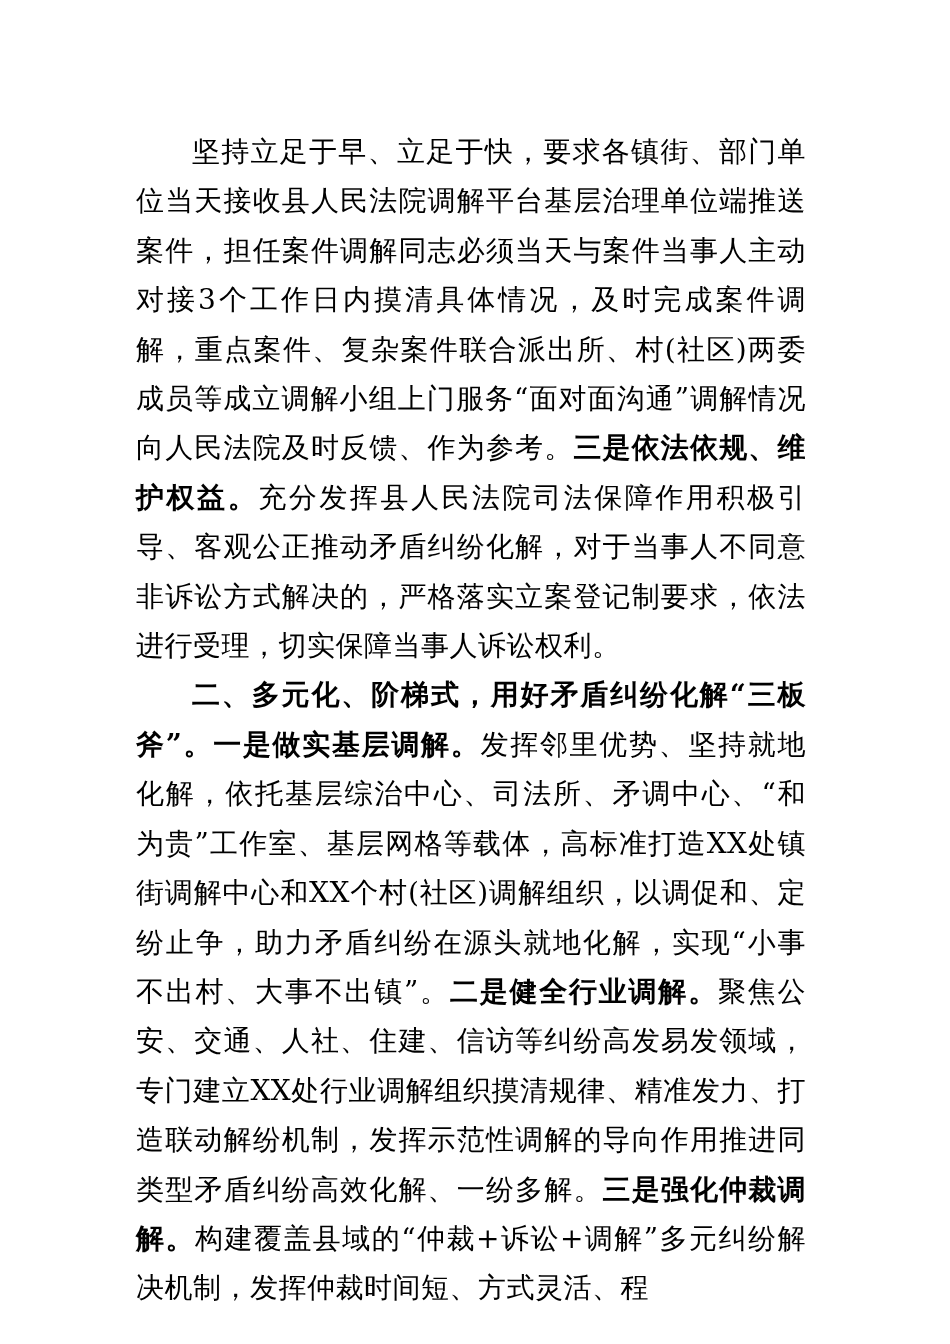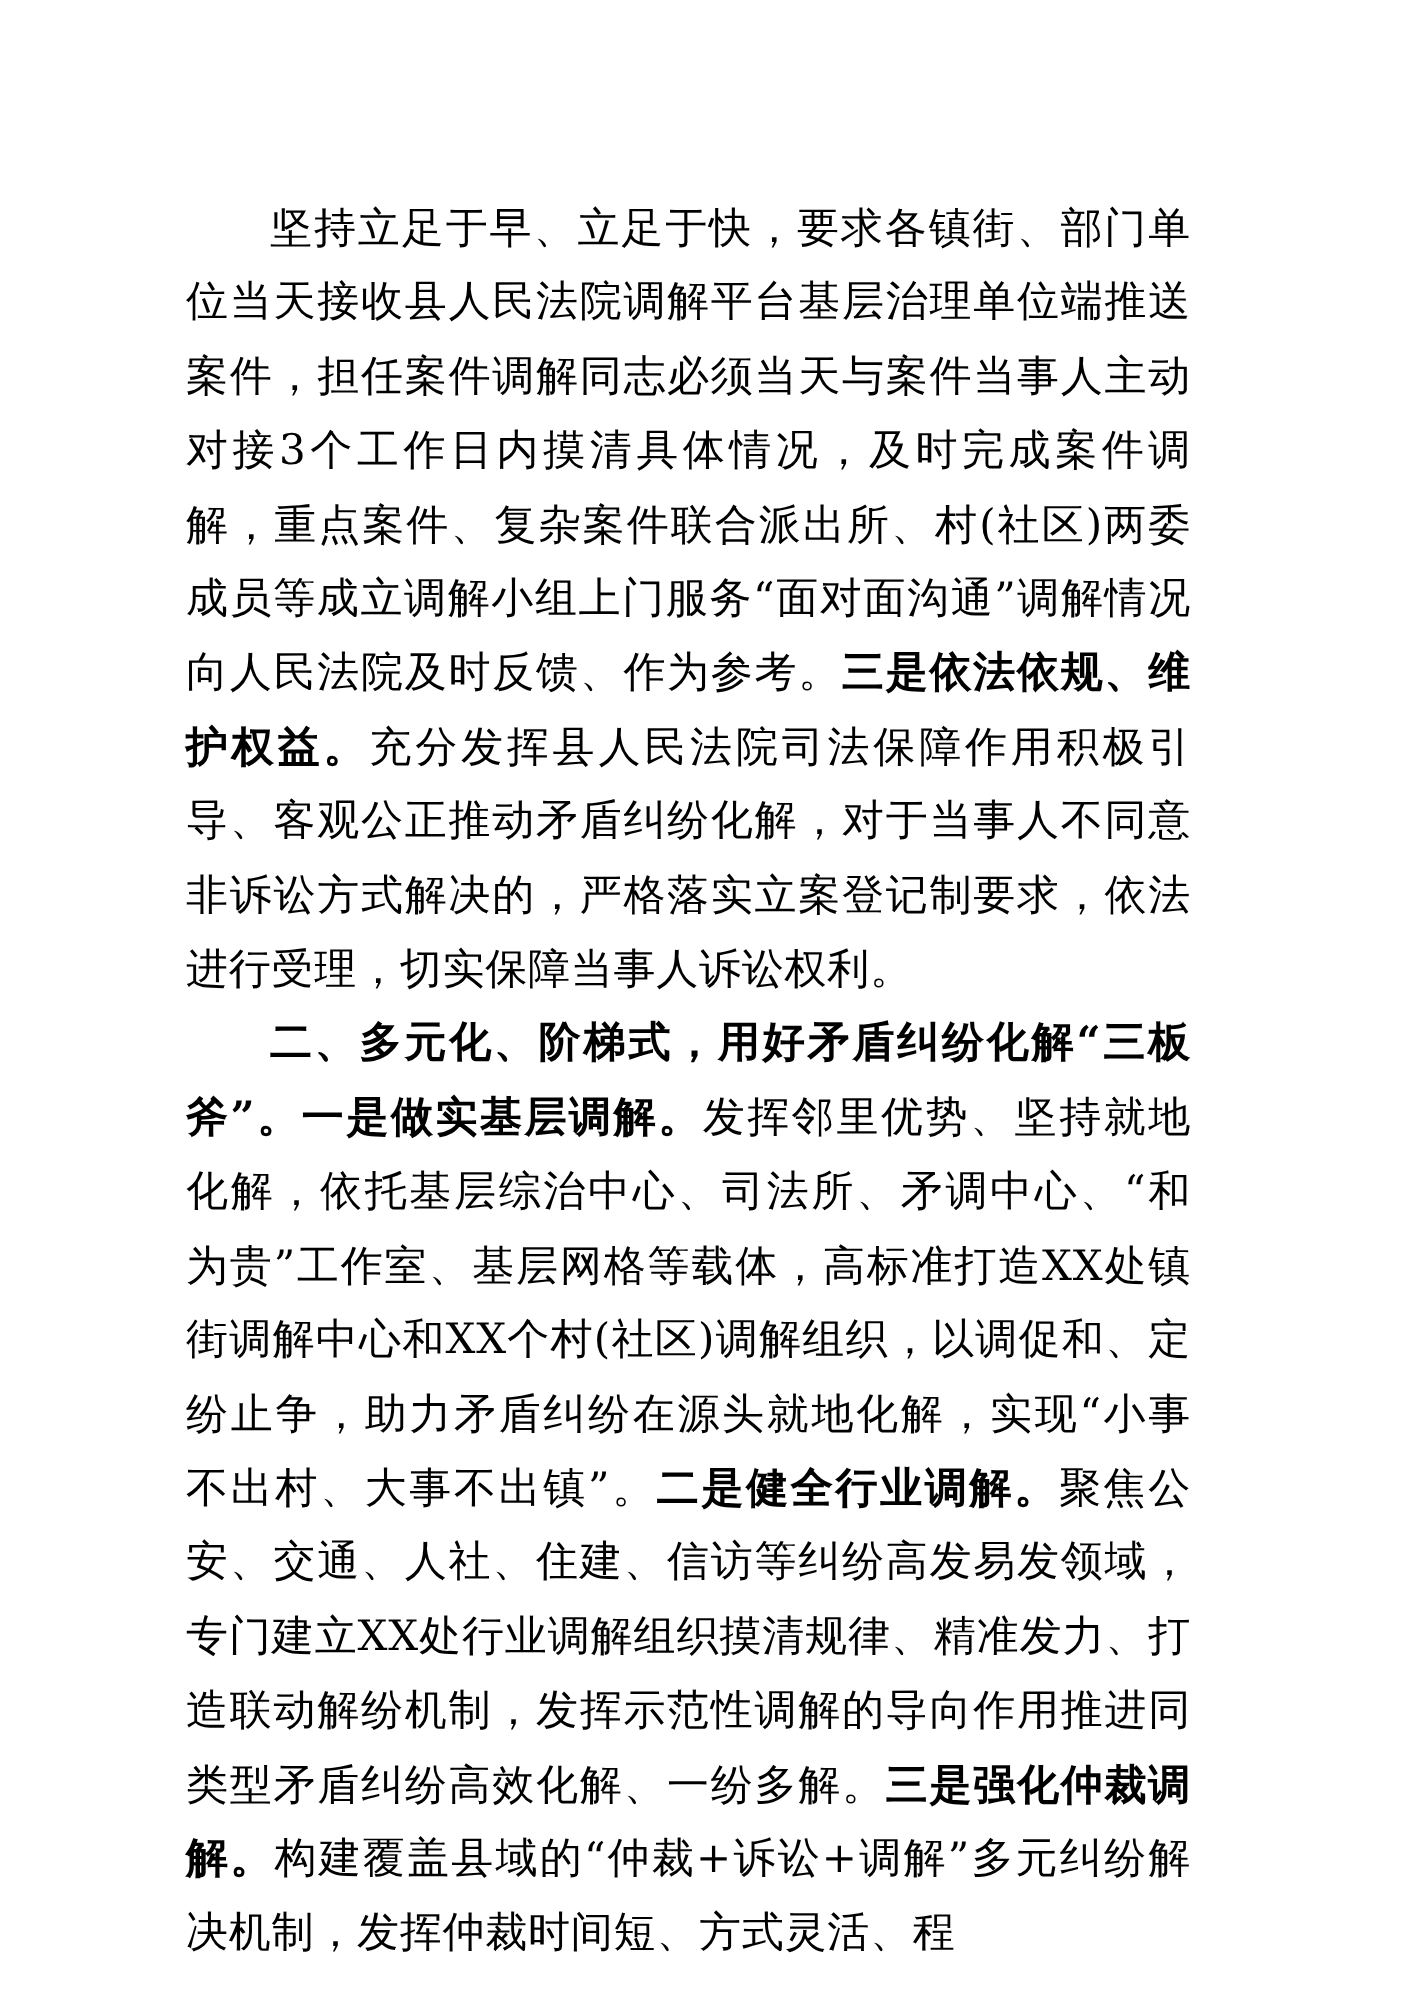--- a/index.html
+++ b/index.html
@@ -10,21 +10,21 @@
   }
   .page {
     position: relative;
     width: 950px;
     height: 1344px;
     background: #ffffff;
     overflow: hidden;
   }
   .content {
     position: absolute;
-    left: 124px;
+    left: 136px;
     top: 127px;
     width: 670px;
   }
   .content p {
     margin: 0;
     padding: 0;
     font-size: 28px;
     line-height: 49.4px;
     color: #000000;
     text-align: justify;

